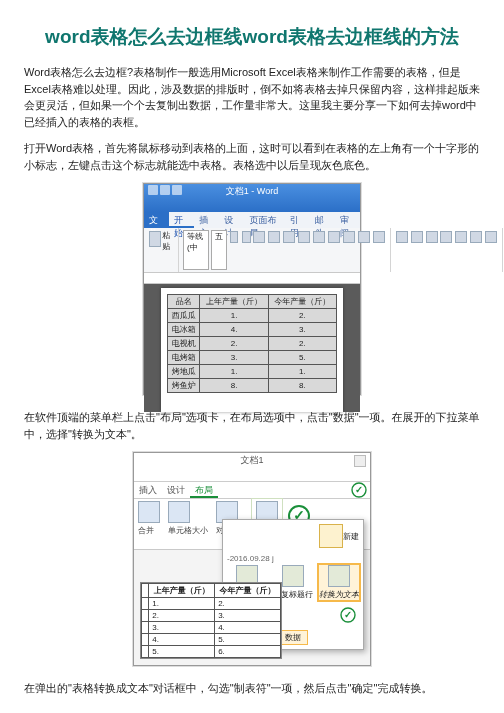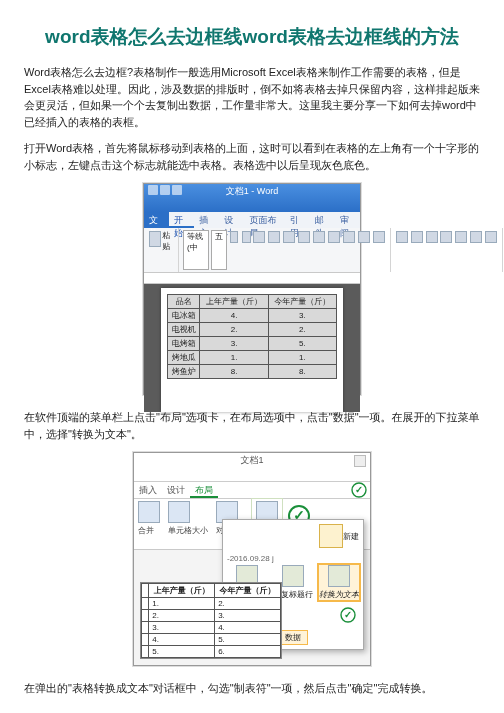--- a/index.html
+++ b/index.html
@@ -152,20 +152,25 @@
   <div class="docarea">
     <div class="page">
       <table class="wtable sel">
         <tbody>
             <tr>
           <th>品名</th>
           <th>上年产量（斤）</th>
           <th>今年产量（斤）</th>
         </tr>
         <tr>
+              <td>西瓜瓜</td>
+              <td>1.</td>
+              <td>2.</td>
+            </tr>
+        <tr>
               <td>电冰箱</td>
               <td>4.</td>
               <td>3.</td>
             </tr>
         <tr>
               <td>电视机</td>
               <td>2.</td>
               <td>2.</td>
             </tr>
         <tr>

